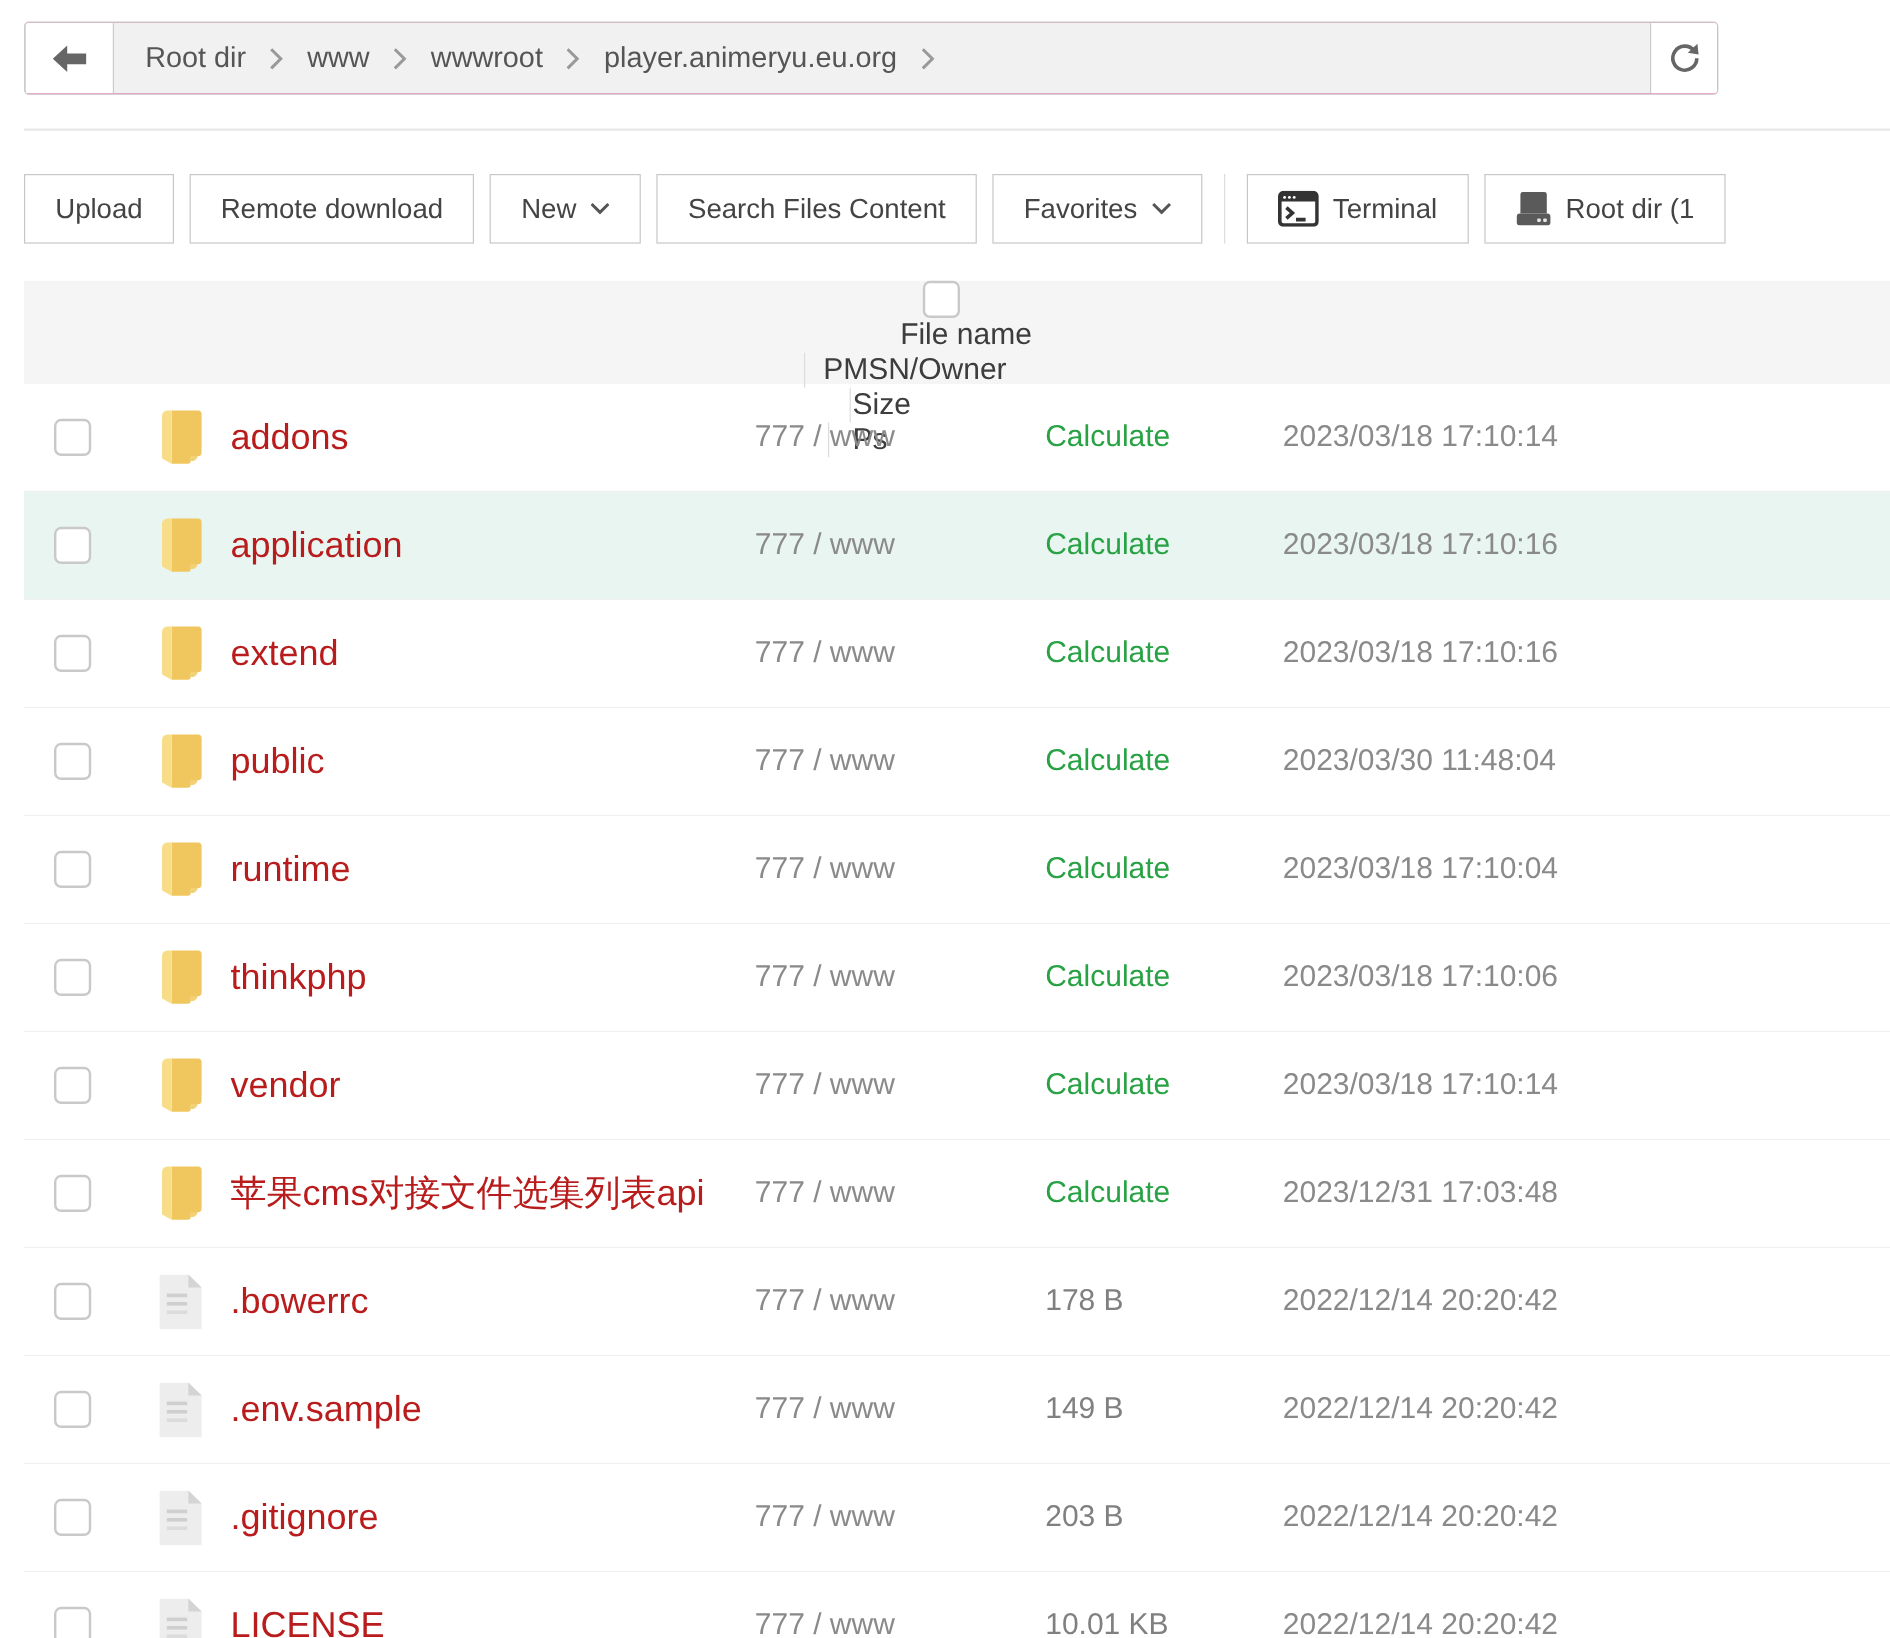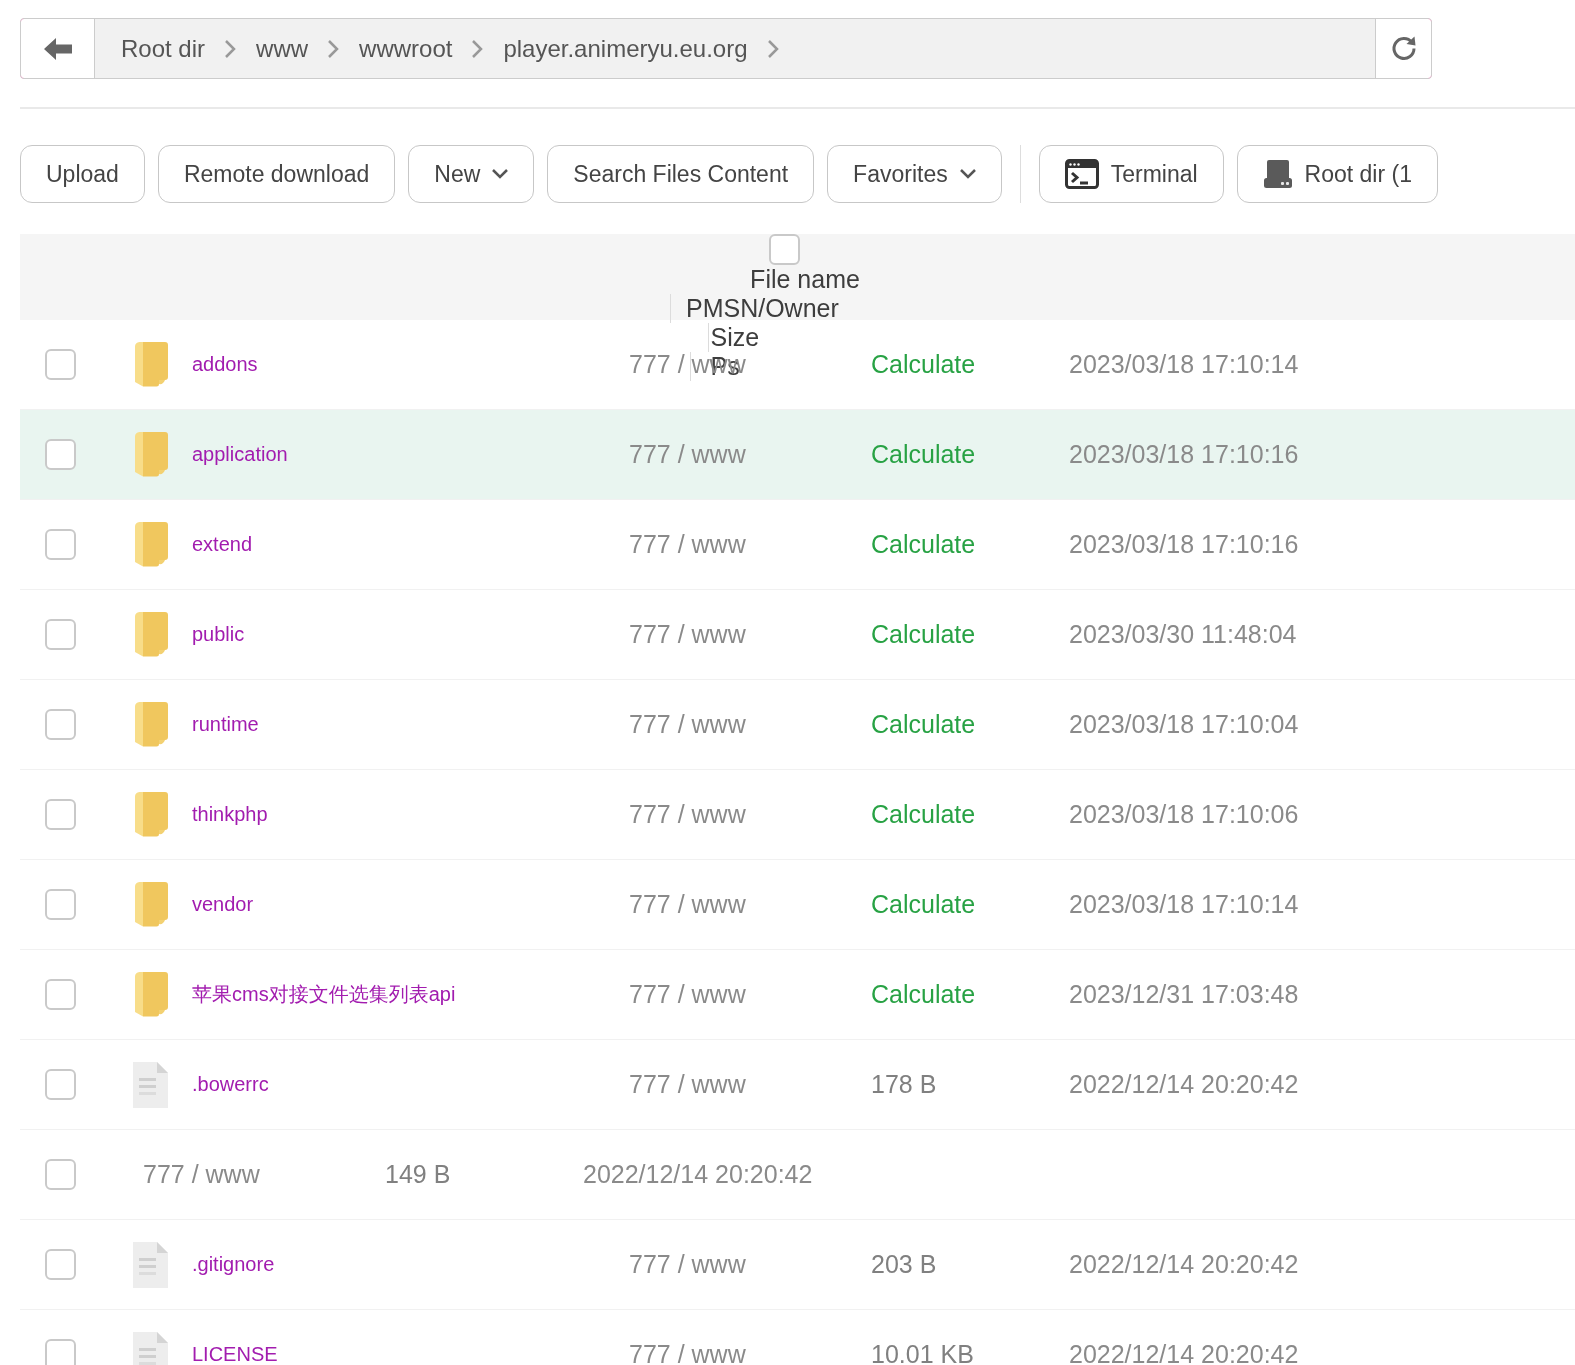--- a/index.html
+++ b/index.html
@@ -16,21 +16,21 @@
   .crumb { cursor:pointer; }
   .crumb-sep { display:flex; align-items:center; }
   .refresh-btn { width:56px; background:#fff; border-left:1px solid #ccc;
     display:flex; align-items:center; justify-content:center; cursor:pointer; }
 
   
   .h-divider { margin:28px 0 0 20px; width:1555px; height:2px; background:#e9e9e9; }
 
   
   .toolbar { margin:36px 0 0 20px; display:flex; gap:13px; height:58px; align-items:stretch; width:1600px; }
-  .tbtn { background:#fff; border:1px solid #c7c7c7; border-radius:12px; font-size:23px;
+  .tbtn { background:#fff; border:1px solid #c7c7c7; border-radius:0; font-size:23px;
     color:#444; display:flex; align-items:center; gap:12px; padding:0 25px;
     white-space:nowrap; cursor:pointer; flex:none; }
   .toolbar-divider { width:1px; background:#ddd; margin:0 5px; flex:none; }
 
   
   .table { margin:31px 0 0 20px; width:1555px; }
   .thead { height:86px; background:#f5f5f5; display:flex; align-items:center;
     font-size:25px; color:#3d3d3d;flex-direction:column; }
   .cell { display:flex; align-items:center; }
   .c-check { width:108px; padding-left:25px; }
@@ -41,21 +41,21 @@
   .c-ps    { width:216px; padding-left:20px; }
   .thead .c-owner, .thead .c-size, .thead .c-mtime, .thead .c-ps {
     border-left:1px solid #dcdcdc; height:48px; }
   .thead .c-name { padding-left:15px; }
 
   .row { height:90px; display:flex; align-items:center; border-bottom:1px solid #f1f1f1;
     background:#fff; }
   .row.selected { background:#e9f5f0; }
   .row .c-name { gap:0; }
   .row-icon { width:44px; display:flex; justify-content:center; margin-right:20px; flex:none; }
-  .fname { font-size:20px; color:#a21caf; cursor:pointer; white-space:nowrap;
+  .fname { font-size:30px; color:#b91c1c; cursor:pointer; white-space:nowrap;
     overflow:hidden; text-overflow:ellipsis; }
   .owner, .mtime { font-size:25px; color:#8a8a8a; }
   .size { font-size:25px; color:#808080; }
   .size.calc { color:#28a244; cursor:pointer; }
   .ps { font-size:25px; color:#8a8a8a; }
 
   
   .cb { width:31px; height:31px; border:2px solid #c9c9c9; border-radius:6px;
     background:#fff; cursor:pointer; flex:none; }
 </style>
@@ -444,72 +444,81 @@
         </div>
     <div class="cell c-ps">
           <span class="ps"></span>
         </div>
   </div>
 
   <div class="row">
     <div class="cell c-check">
           <div class="cb"></div>
         </div>
-    <div class="cell c-owner">
-          <span class="owner">777 / www</span>
-        </div>
-    <div class="cell c-size">
-          <span class="size">149 B</span>
-        </div>
-    <div class="cell c-mtime">
-          <span class="mtime">2022/12/14 20:20:42</span>
-        </div>
-    <div class="cell c-ps">
-          <span class="ps"></span>
-        </div>
-  </div>
-
-  <div class="row">
-    <div class="cell c-check">
-          <div class="cb"></div>
-        </div>
     <div class="cell c-name">
       <span class="row-icon">
 
         <svg class="svg-file" width="37" height="46" viewBox="0 0 37 46">
               <use href="#i-file"></use>
             </svg>
       </span>
-      <span class="fname">.gitignore</span>
-    </div>
-    <div class="cell c-owner">
-          <span class="owner">777 / www</span>
-        </div>
-    <div class="cell c-size">
-          <span class="size">203 B</span>
+      <span class="fname">.env.sample</span>
+    </div>
+    <div class="cell c-owner">
+          <span class="owner">777 / www</span>
+        </div>
+    <div class="cell c-size">
+          <span class="size">149 B</span>
         </div>
     <div class="cell c-mtime">
           <span class="mtime">2022/12/14 20:20:42</span>
         </div>
     <div class="cell c-ps">
           <span class="ps"></span>
         </div>
   </div>
 
   <div class="row">
     <div class="cell c-check">
           <div class="cb"></div>
         </div>
     <div class="cell c-name">
       <span class="row-icon">
 
         <svg class="svg-file" width="37" height="46" viewBox="0 0 37 46">
               <use href="#i-file"></use>
             </svg>
       </span>
+      <span class="fname">.gitignore</span>
+    </div>
+    <div class="cell c-owner">
+          <span class="owner">777 / www</span>
+        </div>
+    <div class="cell c-size">
+          <span class="size">203 B</span>
+        </div>
+    <div class="cell c-mtime">
+          <span class="mtime">2022/12/14 20:20:42</span>
+        </div>
+    <div class="cell c-ps">
+          <span class="ps"></span>
+        </div>
+  </div>
+
+  <div class="row">
+    <div class="cell c-check">
+          <div class="cb"></div>
+        </div>
+    <div class="cell c-name">
+      <span class="row-icon">
+
+        <svg class="svg-file" width="37" height="46" viewBox="0 0 37 46">
+              <use href="#i-file"></use>
+            </svg>
+      </span>
       <span class="fname">LICENSE</span>
     </div>
     <div class="cell c-owner">
           <span class="owner">777 / www</span>
         </div>
     <div class="cell c-size">
           <span class="size">10.01 KB</span>
         </div>
     <div class="cell c-mtime">
           <span class="mtime">2022/12/14 20:20:42</span>

